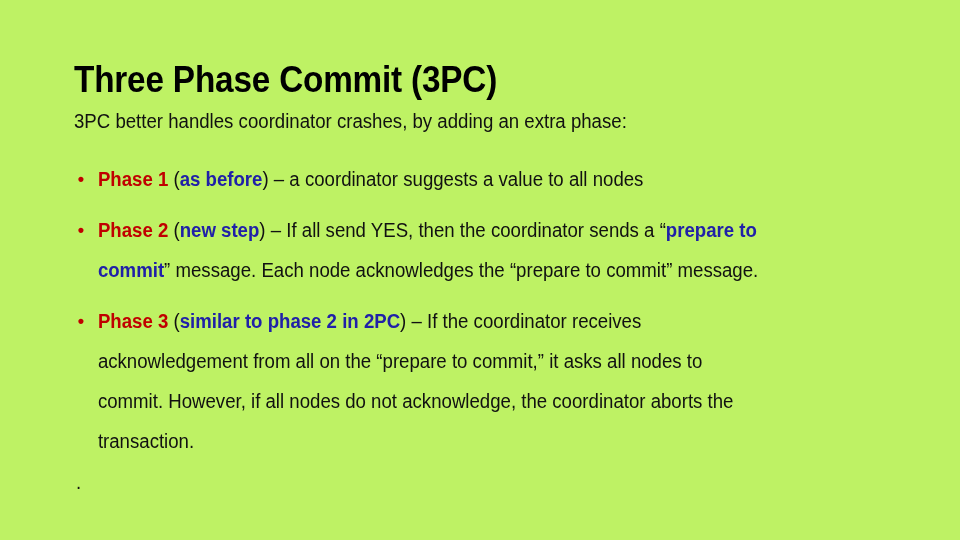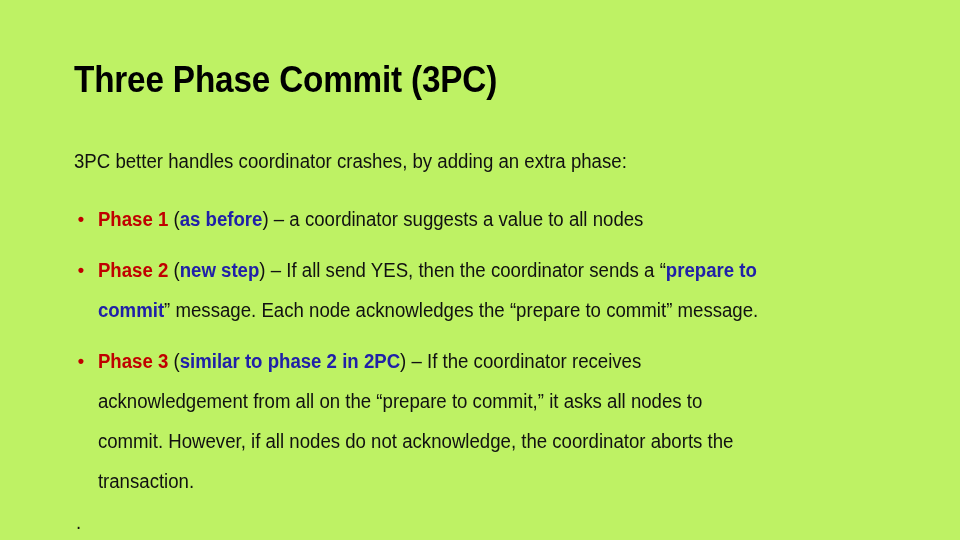--- a/index.html
+++ b/index.html
@@ -36,21 +36,20 @@
 
   
   .body-block {
     position: absolute;
     left: 74px;
     top: 112px;
     width: 830px;
     font-size: 19.5px;
     color: #111111;
     line-height: 1.0;
-    margin-top: 40px;
   }
 
   .para {
     position: relative;
     transform: scaleX(0.955);
     transform-origin: left top;
   }
 
   
   .intro {

